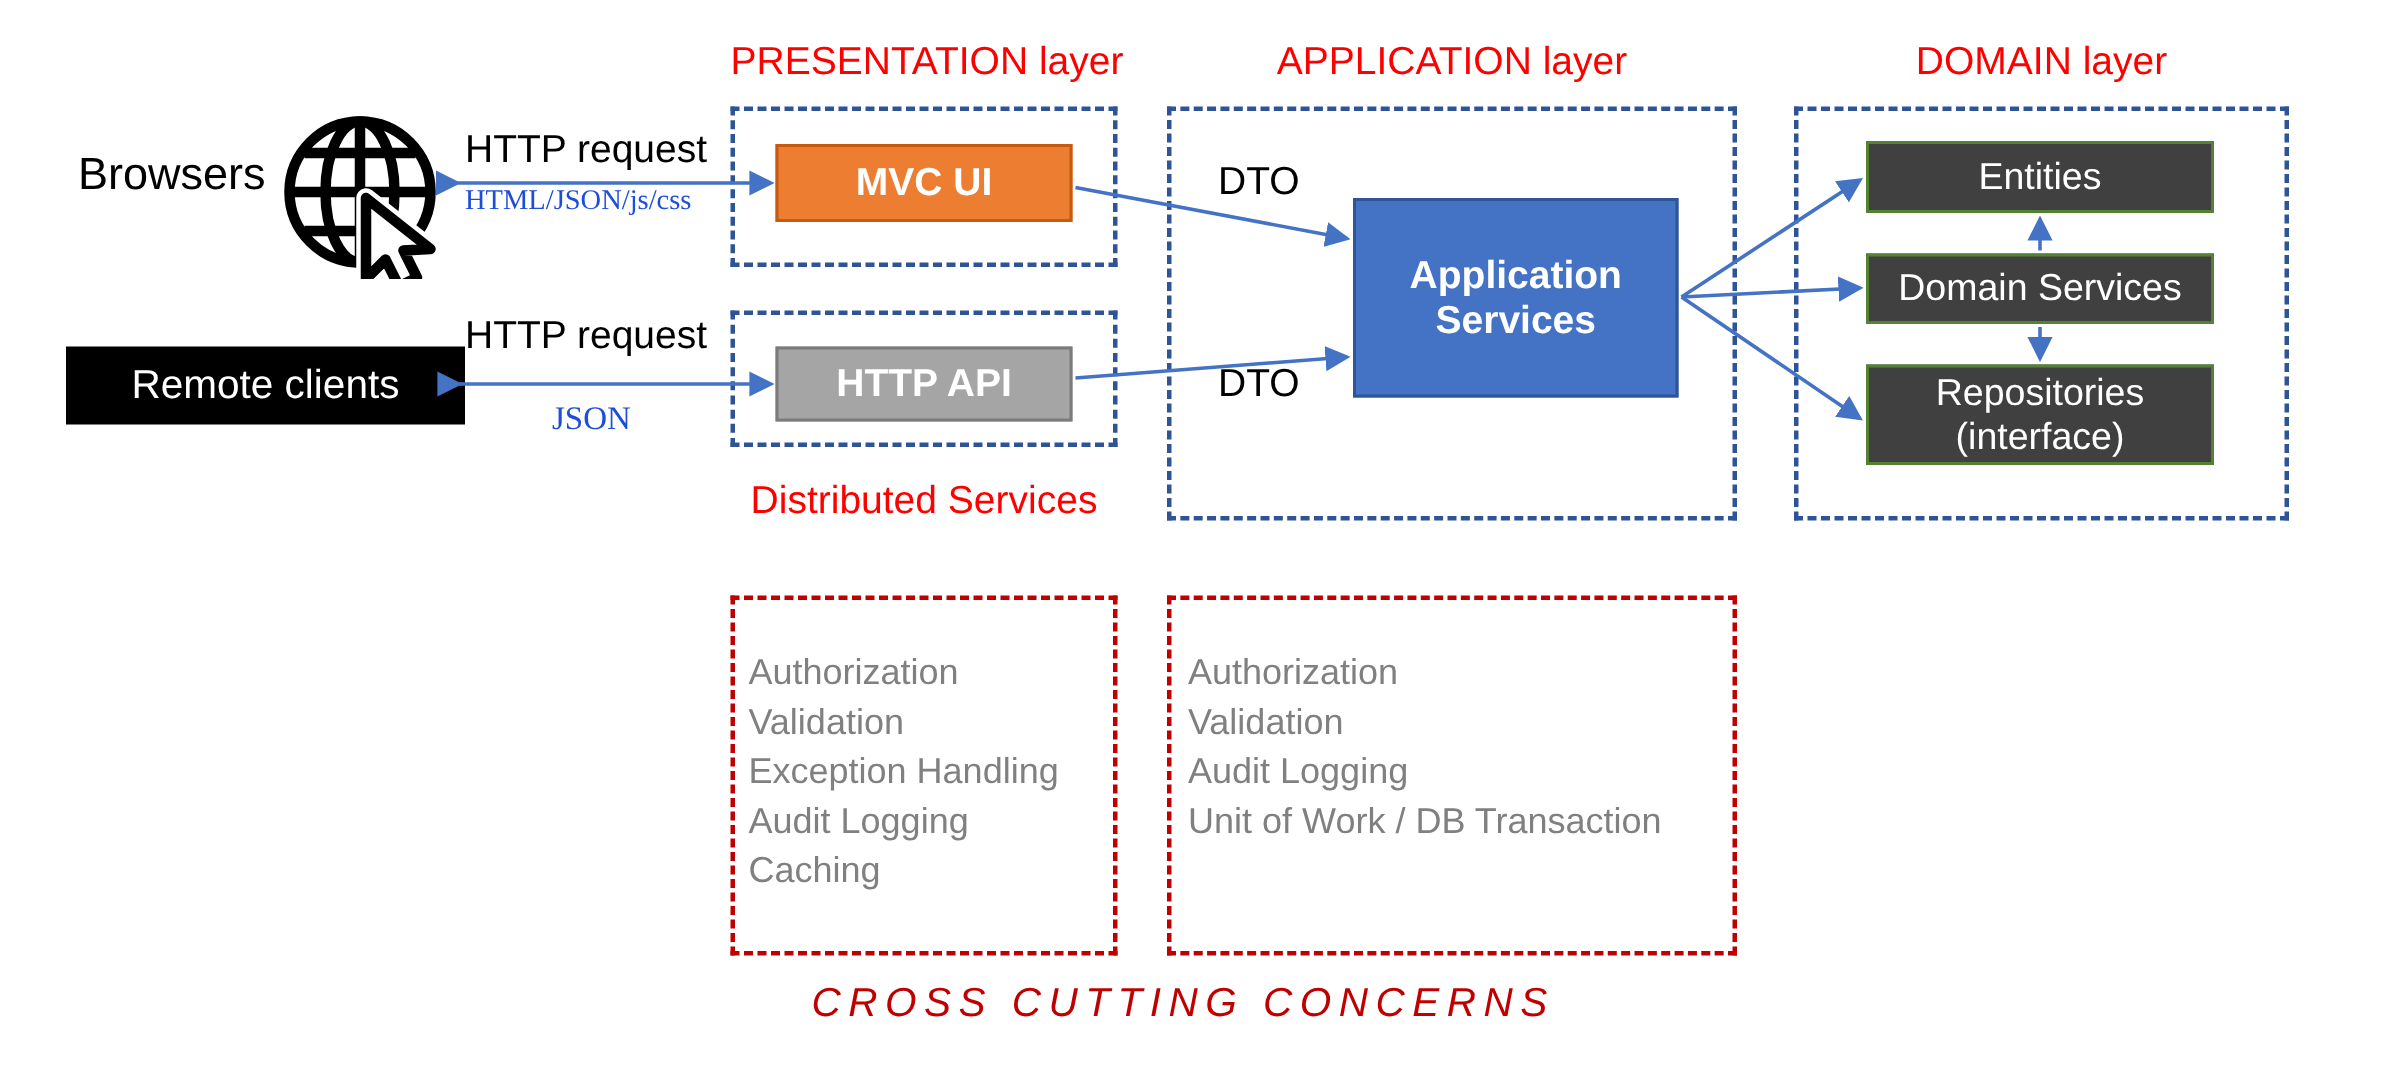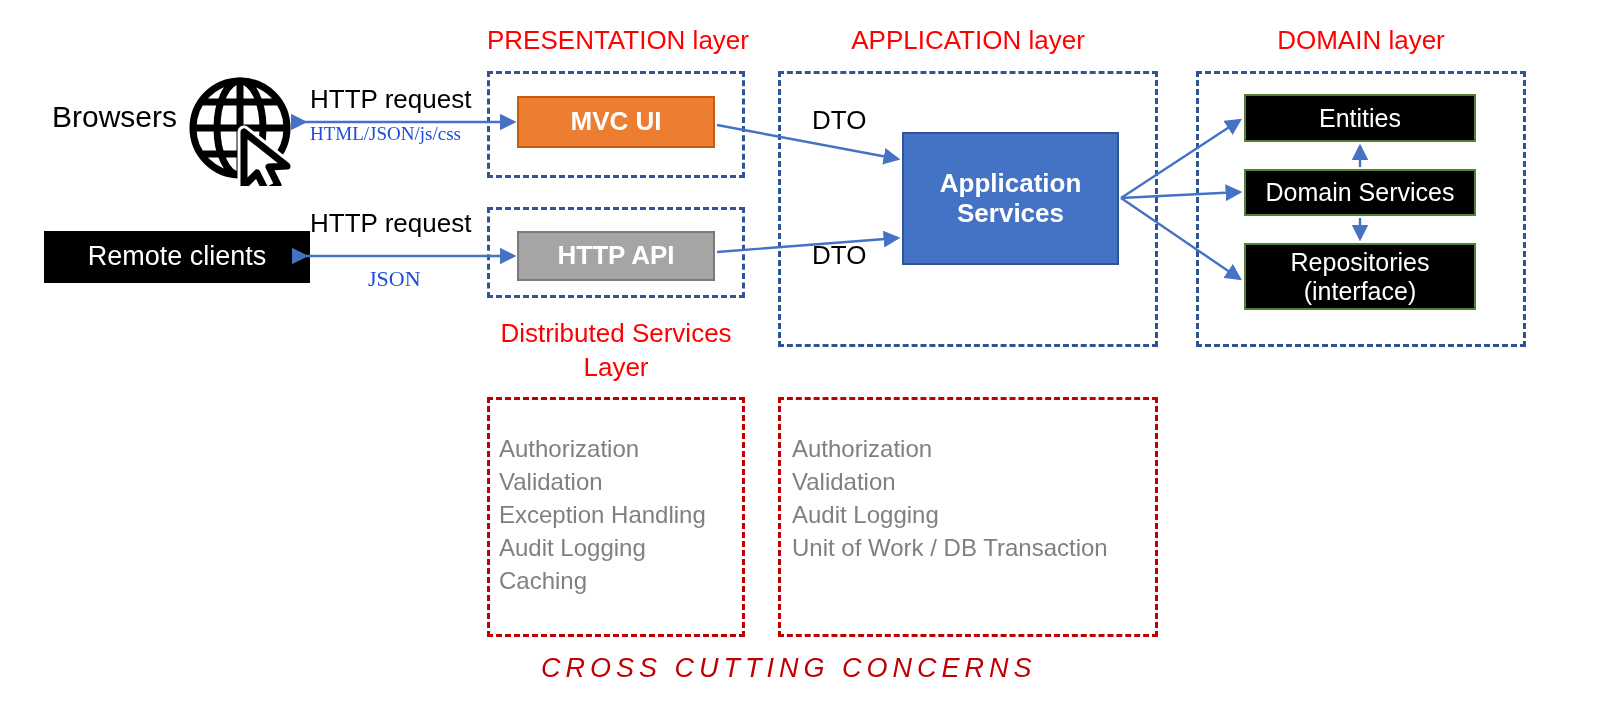--- a/index.html
+++ b/index.html
@@ -67,21 +67,21 @@
     font-weight: bold;
     font-size: 26px;
   }
   .box-blue {
     background: #4472C4;
     border: 2px solid #2F5597;
     font-weight: bold;
     font-size: 26px;
   }
   .box-green {
-    background: #000000;
+    background: #404040;
     border: 2px solid #548235;
     font-weight: normal;
     font-size: 25px;
   }
   .box-black {
     background: #000000;
     border: none;
     font-weight: normal;
     font-size: 27px;
   }
@@ -199,21 +199,20 @@
   <div class="abs lbl-black" style="left:310px; top:208px;">HTTP request</div>
 
   <div class="abs lbl-small" style="left:368px; top:266px; font-size:22px;">JSON</div>
 
   <div class="abs lbl-black" style="left:812px; top:105px;">DTO</div>
 
   <div class="abs lbl-black" style="left:812px; top:240px;">DTO</div>
 
   <div class="abs layer-title" style="left:487px; top:316px; width:258px; line-height:34px;">
     <div>Distributed Services</div>
-    <div>Layer</div>
   </div>
 
   <div class="abs dashed-red" style="left:487px; top:397px; width:258px; height:240px;"></div>
 
   <div class="abs lbl-gray" style="left:499px; top:432px; width:240px;">
     <div>Authorization</div>
     <div>Validation</div>
     <div>Exception Handling</div>
     <div>Audit Logging</div>
     <div>Caching</div>

